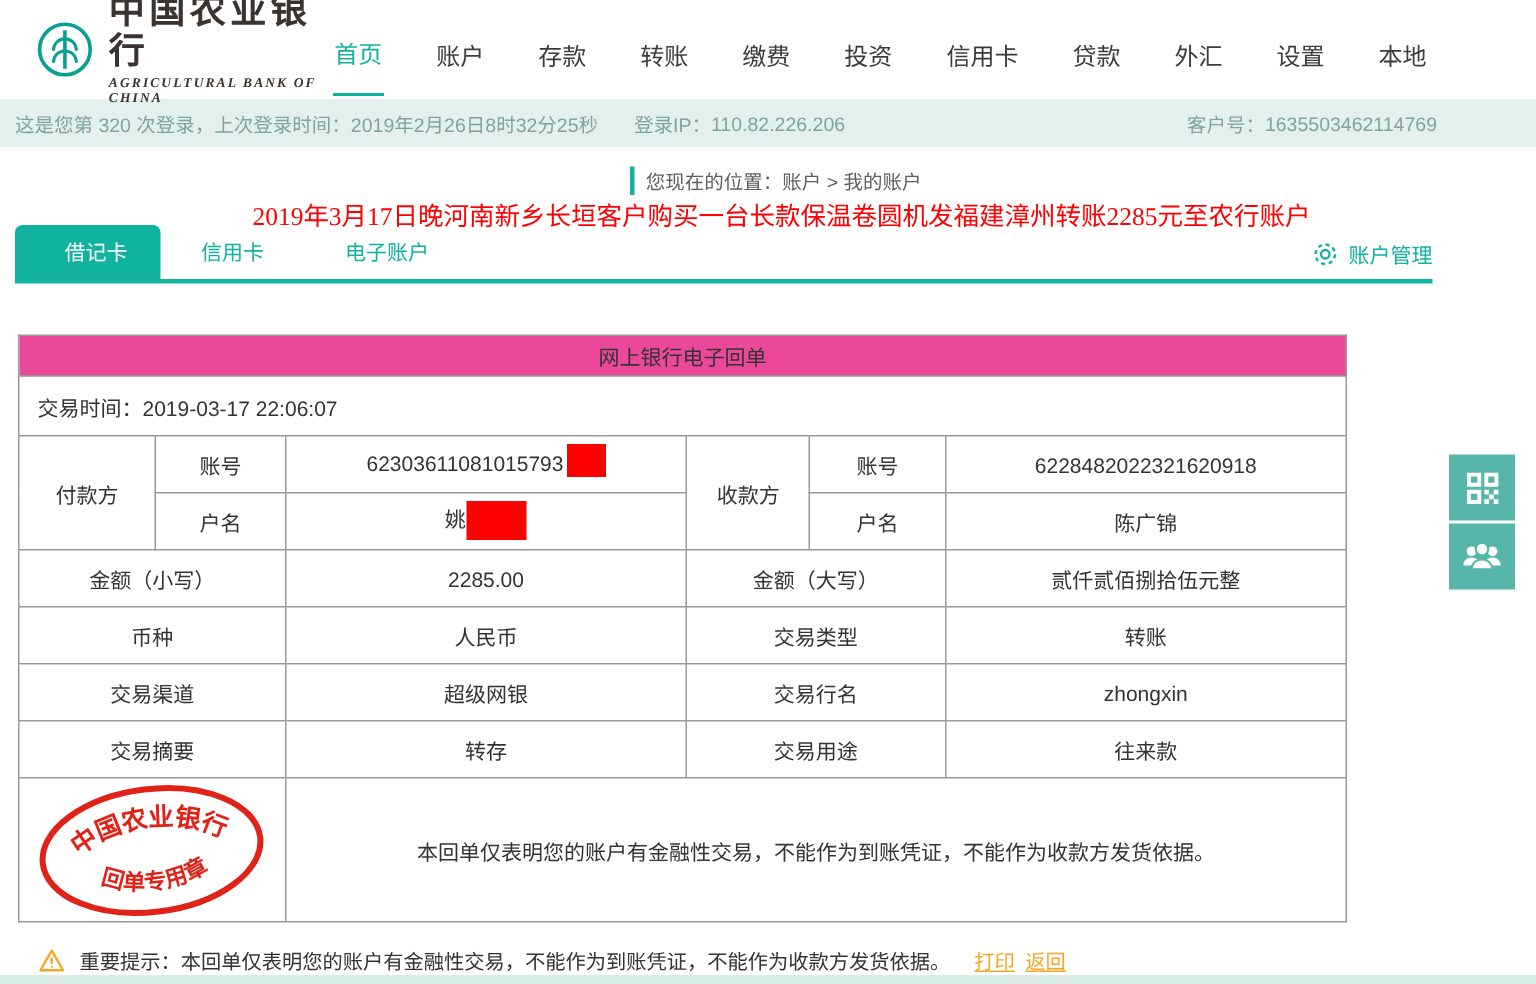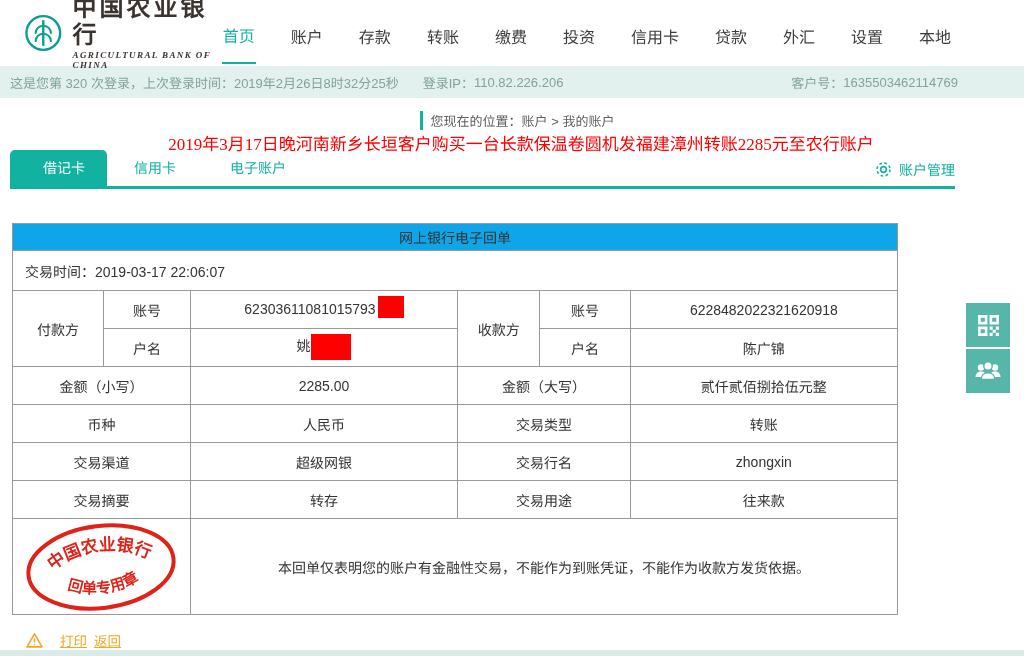--- a/index.html
+++ b/index.html
@@ -30,21 +30,21 @@
     font-family:"Liberation Serif","DejaVu Serif",serif;}
   
   .tabs-row{margin:3px 69px 0 10px;display:flex;align-items:flex-end;border-bottom:3px solid var(--accent);}
   .tab{font-size:14px;cursor:pointer;padding-left:11px;}
   .tab.active{background:var(--accent);color:#fff;width:97px;height:36px;line-height:36px;text-align:center;border-radius:5px 5px 0 0;}
   .tab.plain{color:var(--accent);padding:0 27px;line-height:36px;}
   .manage{margin-left:auto;display:flex;align-items:center;gap:6px;color:var(--accent);font-size:14px;cursor:pointer;padding-bottom:7px;}
   
   .receipt{width:886px;margin:34px 0 0 12px;border-collapse:collapse;table-layout:fixed;font-size:14px;color:var(--text-dark);}
   .receipt td{border:1px solid var(--border-gray);text-align:center;height:38px;padding:0 4px;}
-  .receipt .title-row td{height:27px;background:#0ea5e9;}
+  .receipt .title-row td{height:27px;background:#ec4899;}
   .receipt .time-row td{text-align:left;padding-left:12px;height:40px;}
   .receipt .stamp-row td{height:96px;}
   .redact{display:inline-block;background:#ff0000;vertical-align:middle;}
   .redact-a{width:26px;height:22px;margin-left:2px;margin-top:-6px;}
   .redact-n{width:40px;height:26px;margin-left:1px;margin-top:-2px;}
   .stamp-wrap{display:flex;justify-content:center;align-items:center;}
   .stamp{transform:rotate(-7deg);}
   
   .footnote{margin:15px 0 0 25px;display:flex;align-items:center;gap:9px;font-size:13.5px;color:#333;}
   .footnote .links a{color:var(--link-orange);text-decoration:underline;margin-left:7px;cursor:pointer;}
@@ -188,20 +188,21 @@
   </table>
 
 <div class="footnote">
   <span class="warn-ic">
     <svg width="19" height="19" viewBox="0 0 24 24" fill="none" stroke="currentColor" stroke-width="2" stroke-linejoin="round">
       <path d="M12 3.5 L21.5 20 H2.5 Z"></path>
       <line x1="12" y1="9.5" x2="12" y2="14.5"></line>
       <circle cx="12" cy="17.2" r="0.9" fill="currentColor" stroke="none"></circle>
     </svg>
   </span>
+  <span>重要提示：本回单仅表明您的账户有金融性交易，不能作为到账凭证，不能作为收款方发货依据。</span>
   <span class="links"><a>打印</a><a>返回</a></span>
 </div>
 
 <div class="side-btns">
   <div class="side-btn">
     <svg width="25" height="25" viewBox="0 0 24 24" fill="#fff">
       <path fill-rule="evenodd" d="M2 2h9v9H2zm2.5 2.5v4h4v-4zM13 2h9v9h-9zm2.5 2.5v4h4v-4zM2 13h9v9H2zm2.5 2.5v4h4v-4z"></path>
       <path d="M13 13h3v3h-3zM19 13h3v3h-3zM16 16h3v3h-3zM13 19h3v3h-3zM19 19h3v3h-3z"></path>
     </svg>
   </div>

